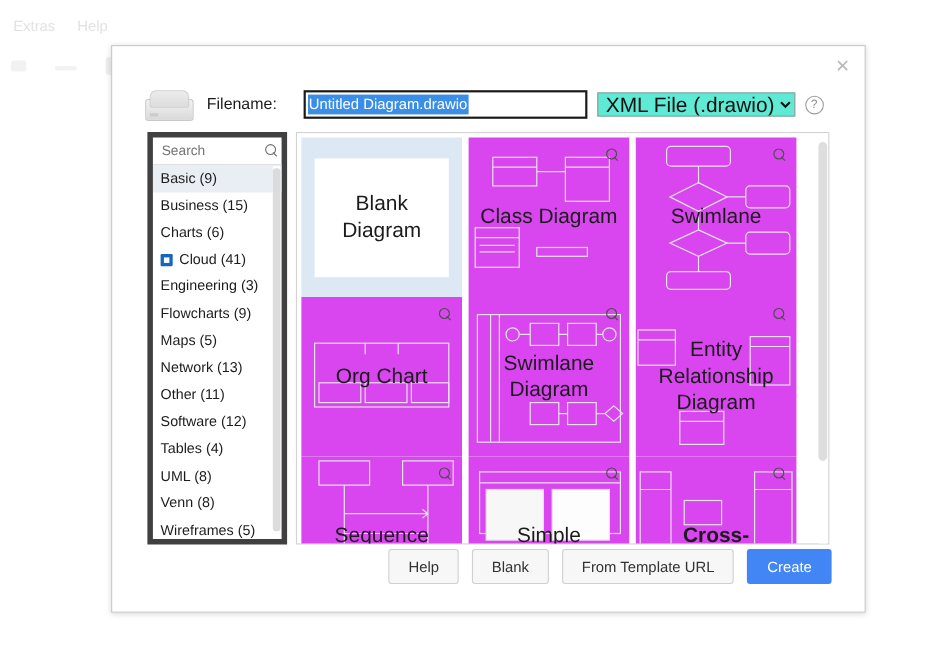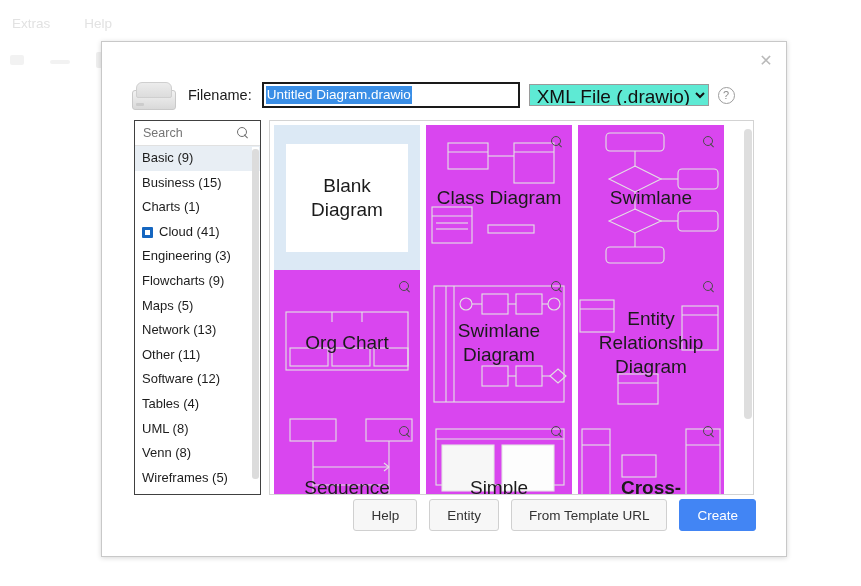--- a/index.html
+++ b/index.html
@@ -4,21 +4,21 @@
 <style>
   html,body{margin:0;padding:0;}
   body{
     width:861px;height:586px;
     background:#ffffff;
     font-family:"Liberation Sans", sans-serif;
     overflow:hidden;position:relative;
   }
   
   #app-backdrop{position:absolute;inset:0;background:#ffffff;}
-  #bg-menubar{position:absolute;top:16px;left:12px;display:flex;gap:34px;
+  #bg-menubar{position:absolute;top:16px;left:12px;display:flex;gap:20px;
     font-size:13.5px;color:#e2e2e2;user-select:none;}
   #bg-toolbar{position:absolute;top:52px;left:10px;display:flex;gap:26px;align-items:center;}
   .bg-tool{background:#f2f2f2;border-radius:2px;}
   .bg-tool.a{width:14px;height:10px;}
   .bg-tool.b{width:20px;height:4px;margin-top:4px;}
   .bg-tool.c{width:10px;height:16px;background:#eeeeee;}
 
   
   #modal{
     position:absolute;left:101px;top:41px;width:686px;height:516px;
@@ -34,21 +34,21 @@
 
   
   #filename-row{position:absolute;left:30px;top:36px;display:flex;align-items:center;}
   #disk-icon{width:42px;height:34px;position:relative;margin-right:14px;}
   #disk-icon .body{position:absolute;left:0;bottom:2px;width:42px;height:18px;
     background:linear-gradient(#f2f2f2,#d9d9d9);border:1px solid #c9c9c9;border-radius:3px;}
   #disk-icon .top{position:absolute;left:4px;top:4px;width:34px;height:14px;
     background:linear-gradient(#ececec,#dcdcdc);border:1px solid #cfcfcf;
     border-radius:6px 6px 2px 2px;}
   #disk-icon .slot{position:absolute;left:4px;bottom:6px;width:8px;height:3px;background:#cccccc;border-radius:1px;}
-  #filename-label{font-size:14.5px;color:#1b1b1b;margin-right:10px;}
+  #filename-label{font-size:14.5px;color:#1b1b1b;margin-right:24px;}
   #filename-input{
     width:250px;height:22px;font-size:13.5px;
     border:2px solid #1a1a1a;outline:none;padding:0 2px;
     background:#ffffff;color:#000;font-family:"Liberation Sans",sans-serif;
     box-sizing:content-box;
   }
   
   #filename-wrap{position:relative;display:inline-block;}
   #filename-sel{
     position:absolute;left:4px;top:4px;height:18px;
@@ -63,21 +63,21 @@
   #help-circle{
     margin-left:9px;width:15px;height:15px;border:1px solid #9d9d9d;border-radius:50%;
     color:#8d8d8d;font-size:11px;line-height:15px;text-align:center;display:inline-block;
     cursor:pointer;
   }
 
   
   #picker{position:absolute;left:32px;top:78px;width:620px;height:375px;}
   #sidebar{
     position:absolute;left:0;top:0;width:127px;height:375px;
-    border:1px solid #404040;box-sizing:border-box;background:#fff;overflow:hidden;
+    border:5px solid #404040;box-sizing:border-box;background:#fff;overflow:hidden;
   }
   #search-row{
     height:24px;border-bottom:1px solid #e1e1e1;display:flex;align-items:center;
     padding:0 6px;position:relative;
   }
   #search-input{
     border:none;outline:none;font-size:12.5px;color:#9a9a9a;width:92px;
     font-family:"Liberation Sans",sans-serif;background:transparent;
   }
   .mag{width:12px;height:12px;position:relative;display:inline-block;}
@@ -179,21 +179,21 @@
           </span>
       </div>
       <ul id="cat-list">
           <li class="selected">
             <span>Basic (9)</span>
           </li>
           <li>
             <span>Business (15)</span>
           </li>
           <li>
-            <span>Charts (1)</span>
+            <span>Charts (6)</span>
           </li>
           <li>
             <span class="cloud-ico"></span>
             <span>Cloud (41)</span>
           </li>
           <li>
             <span>Engineering (3)</span>
           </li>
           <li>
             <span>Flowcharts (9)</span>
@@ -364,17 +364,17 @@
             <div class="zoomico"><span class="mag"><i></i><b></b></span></div>
           </div>
         </div>
       <div id="grid-scroll-track"></div>
       <div id="grid-scroll-thumb"></div>
     </div>
   </div>
 
   <div id="footer">
     <div class="btn">Help</div>
-    <div class="btn">Entity</div>
+    <div class="btn">Blank</div>
     <div class="btn">From Template URL</div>
     <div class="btn primary">Create</div>
   </div>
 </div>
 
 </body></html>

